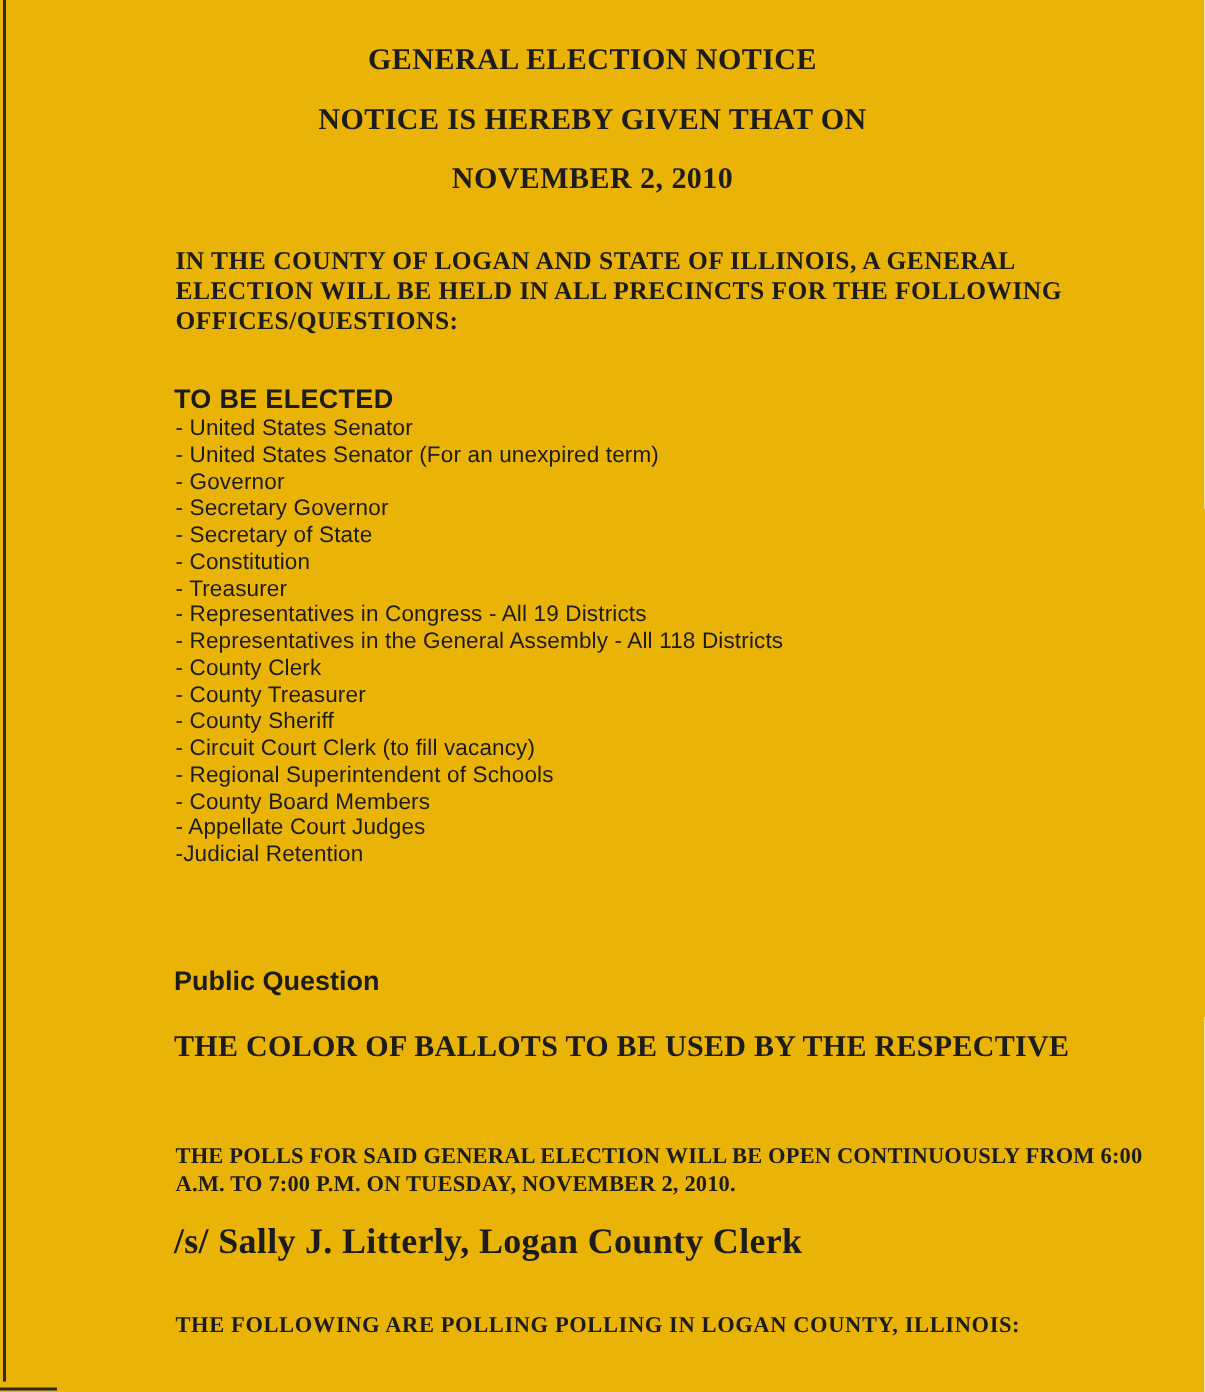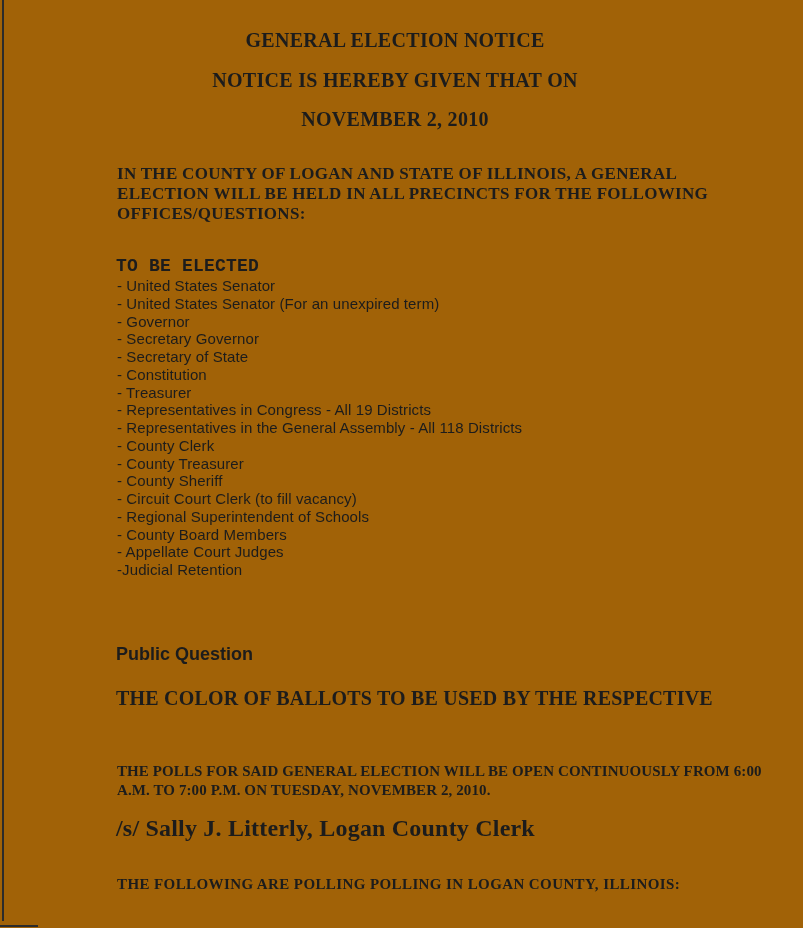--- a/index.html
+++ b/index.html
@@ -4,21 +4,21 @@
 <style>
   html, body {
     margin: 0;
     padding: 0;
     background: #ffffff;
   }
   .page {
     position: relative;
     width: 803px;
     height: 928px;
-    background: #a16207;
+    background: #eab308;
     color: #1c1c1c;
     font-family: "Liberation Serif", serif;
     overflow: hidden;
   }
   
   .scan-edge-left {
     position: absolute;
     left: 2px;
     top: 0;
     width: 2px;
@@ -56,21 +56,21 @@
     font-weight: bold;
     font-size: 17px;
     line-height: 20px;
     letter-spacing: 0.3px;
   }
 
   .tbe-heading {
     position: absolute;
     left: 116px;
     top: 256px;
-    font-family: Liberation Mono, monospace;
+    font-family: Liberation Sans, sans-serif;
     font-weight: bold;
     font-size: 18px;
     line-height: 20px;
     letter-spacing: 0.2px;
   }
   .tbe-list {
     position: absolute;
     left: 117px;
     top: 277px;
     margin: 0;

